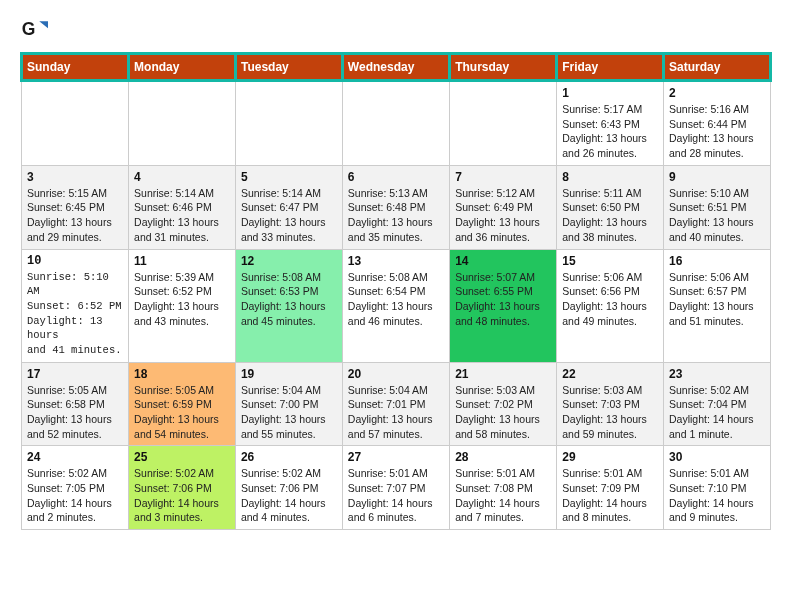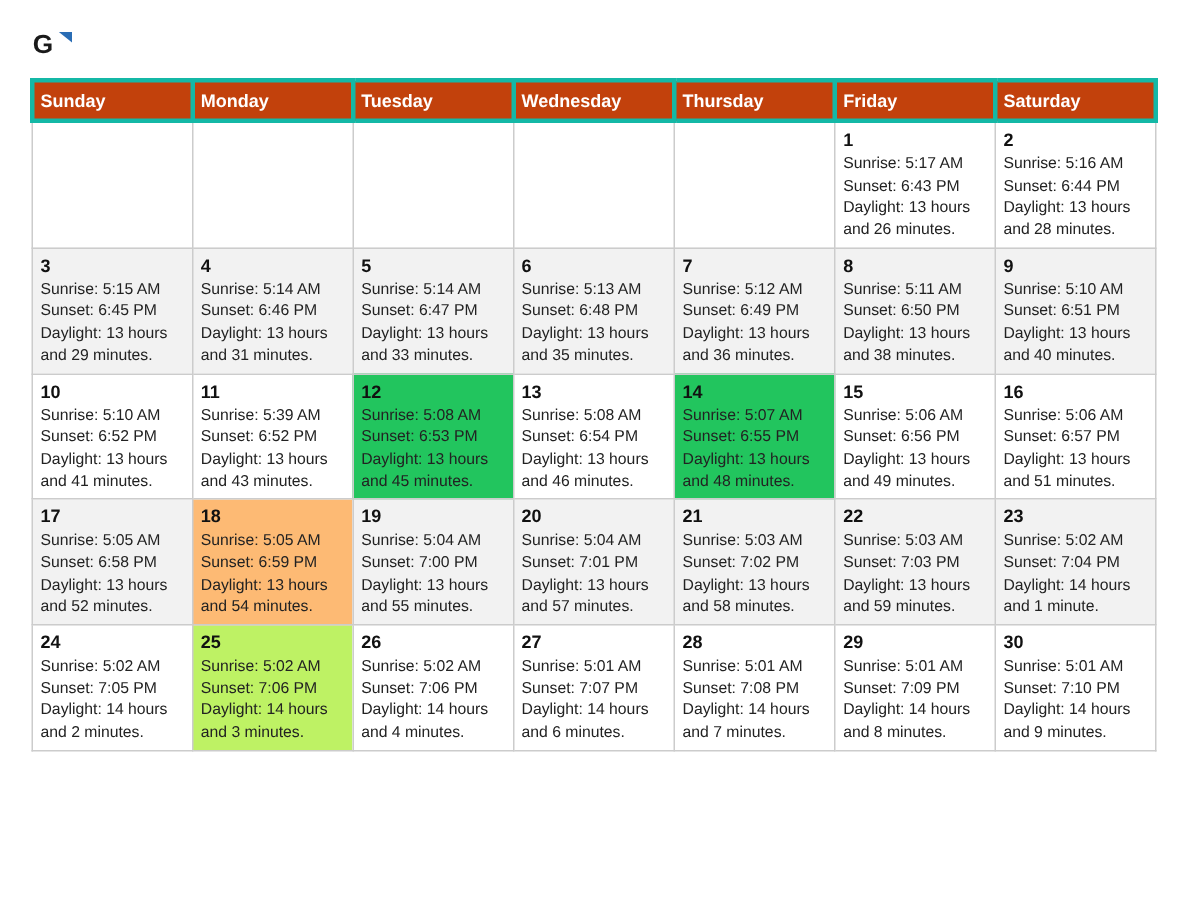--- a/index.html
+++ b/index.html
@@ -175,35 +175,35 @@
         </td>
         <td style="background: rgb(242, 242, 242);">
           <span class="day-num">9</span>
           <div class="day-info" style="white-space: pre-line;">Sunrise: 5:10 AM
 Sunset: 6:51 PM
 Daylight: 13 hours
 and 40 minutes.</div>
         </td>
       </tr>
       <tr>
-        <td style="background: rgb(255, 255, 255);">
+        <td style="background: rgb(255, 255, 255); font-family: Liberation Mono, monospace;">
           <span class="day-num">10</span>
           <div class="day-info" style="white-space: pre-line;">Sunrise: 5:10 AM
 Sunset: 6:52 PM
 Daylight: 13 hours
 and 41 minutes.</div>
         </td>
         <td style="background: rgb(255, 255, 255);">
           <span class="day-num">11</span>
           <div class="day-info" style="white-space: pre-line;">Sunrise: 5:39 AM
 Sunset: 6:52 PM
 Daylight: 13 hours
 and 43 minutes.</div>
         </td>
-        <td style="background: #22c55e;">
+        <td style="background: #86efac;">
           <span class="day-num">12</span>
           <div class="day-info" style="white-space: pre-line;">Sunrise: 5:08 AM
 Sunset: 6:53 PM
 Daylight: 13 hours
 and 45 minutes.</div>
         </td>
         <td style="background: rgb(255, 255, 255);">
           <span class="day-num">13</span>
           <div class="day-info" style="white-space: pre-line;">Sunrise: 5:08 AM
 Sunset: 6:54 PM

